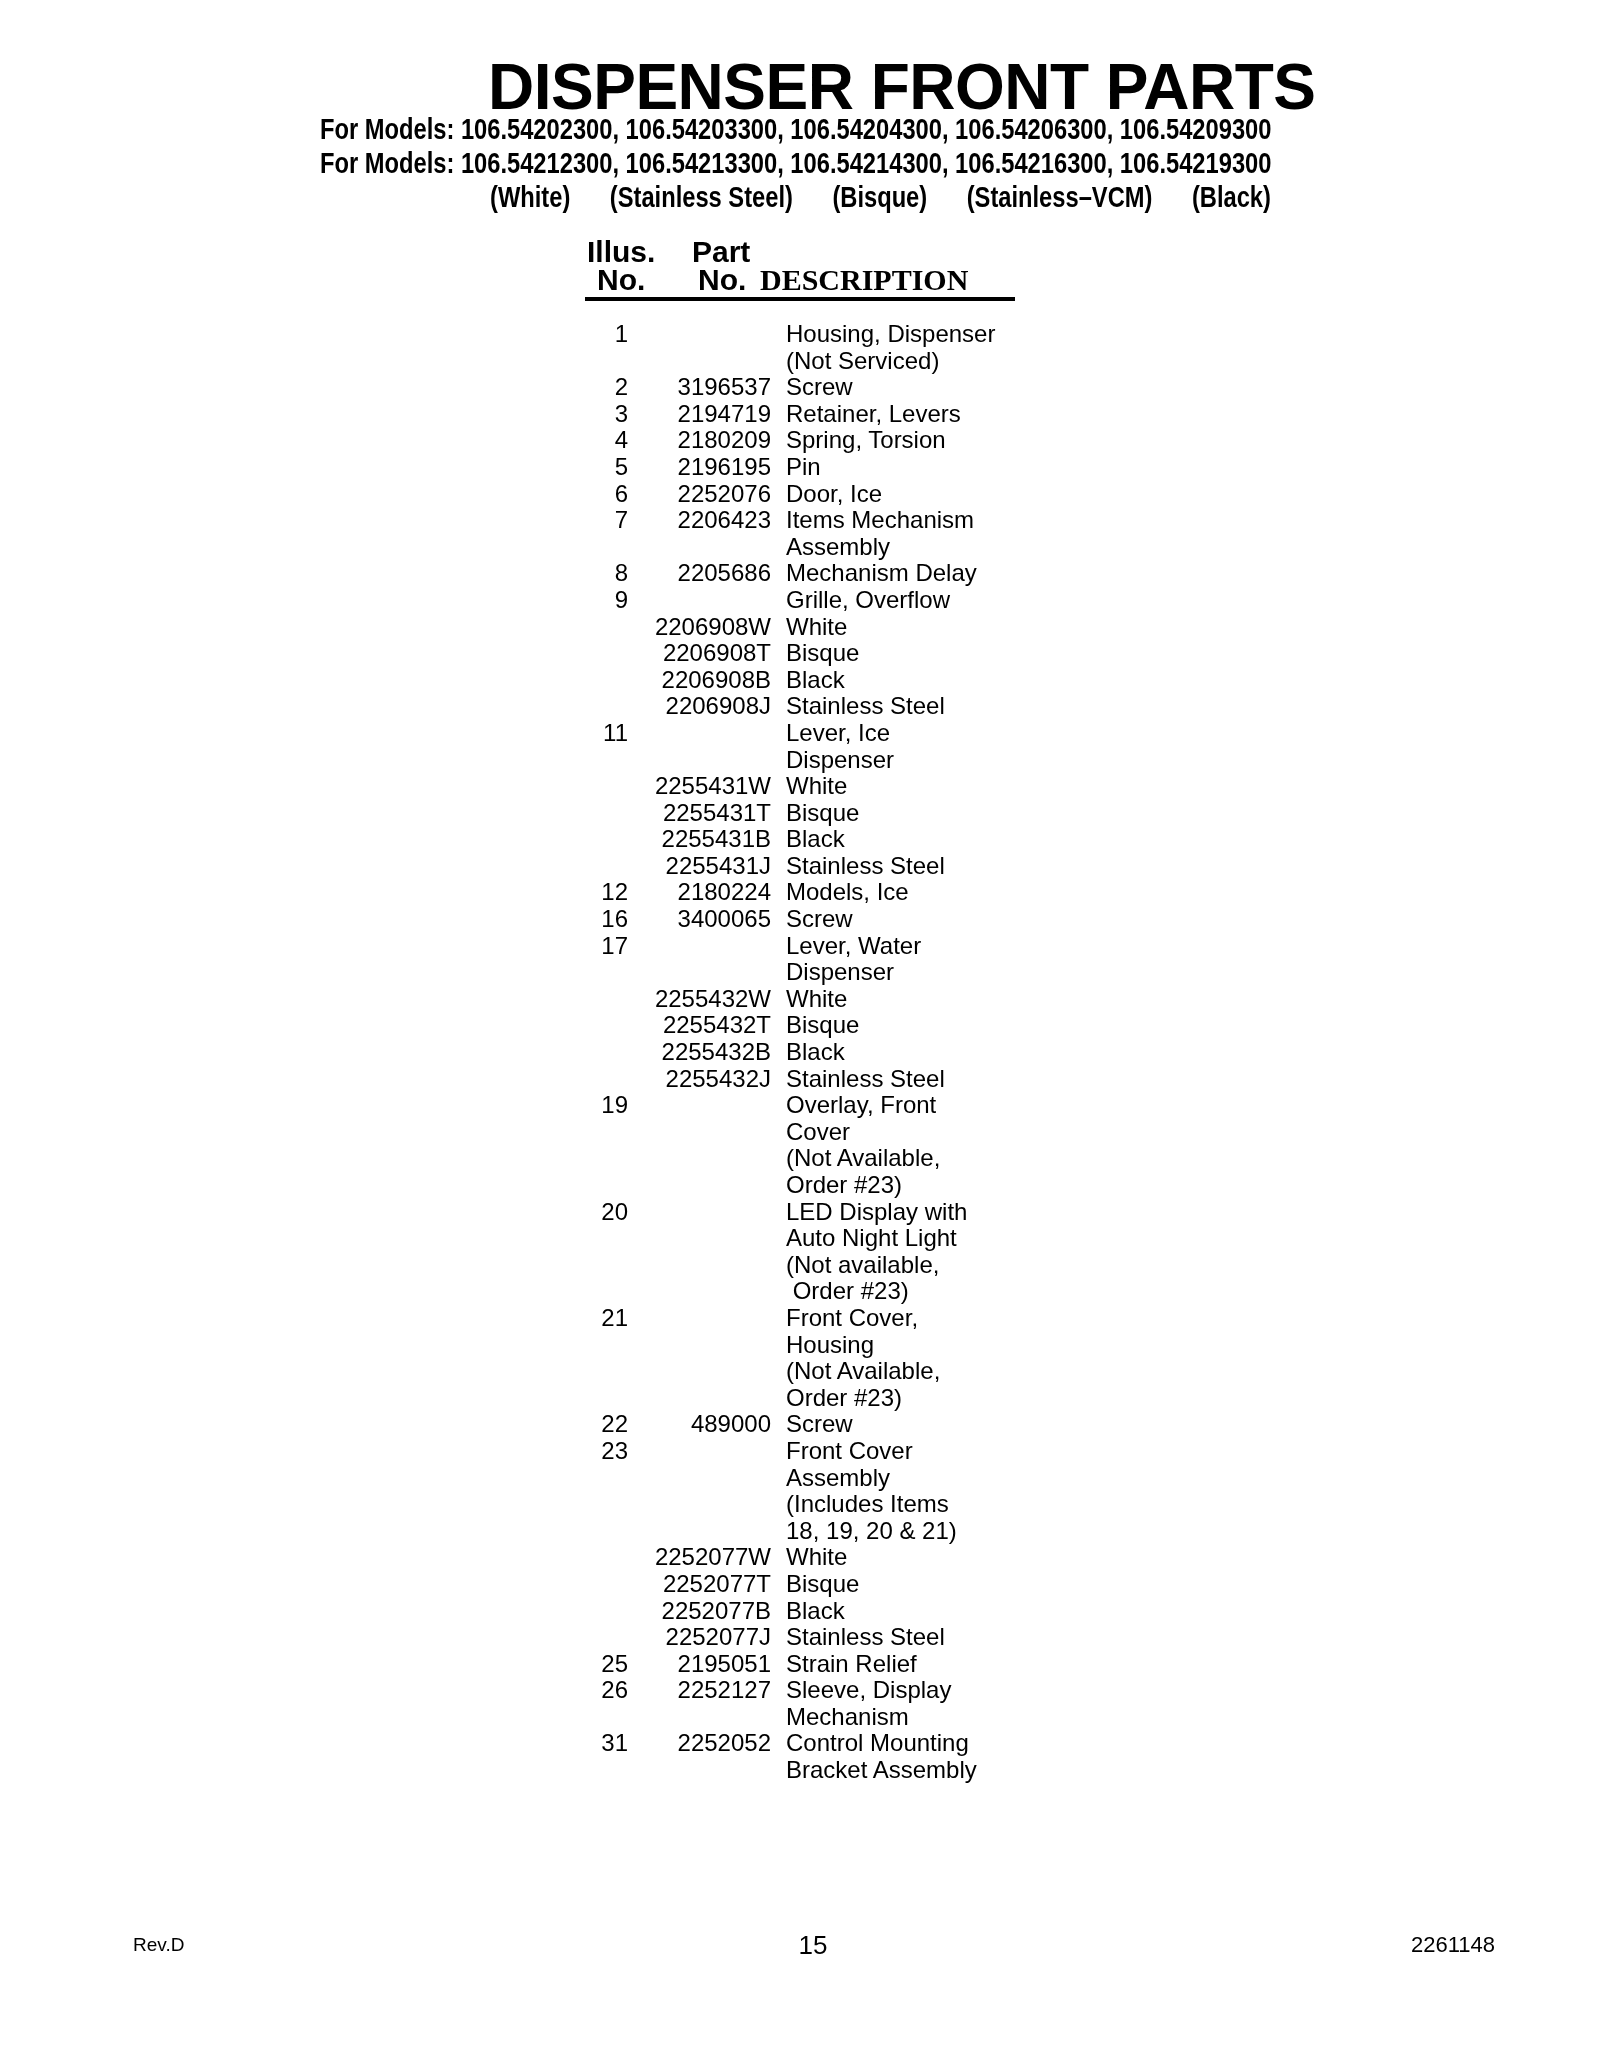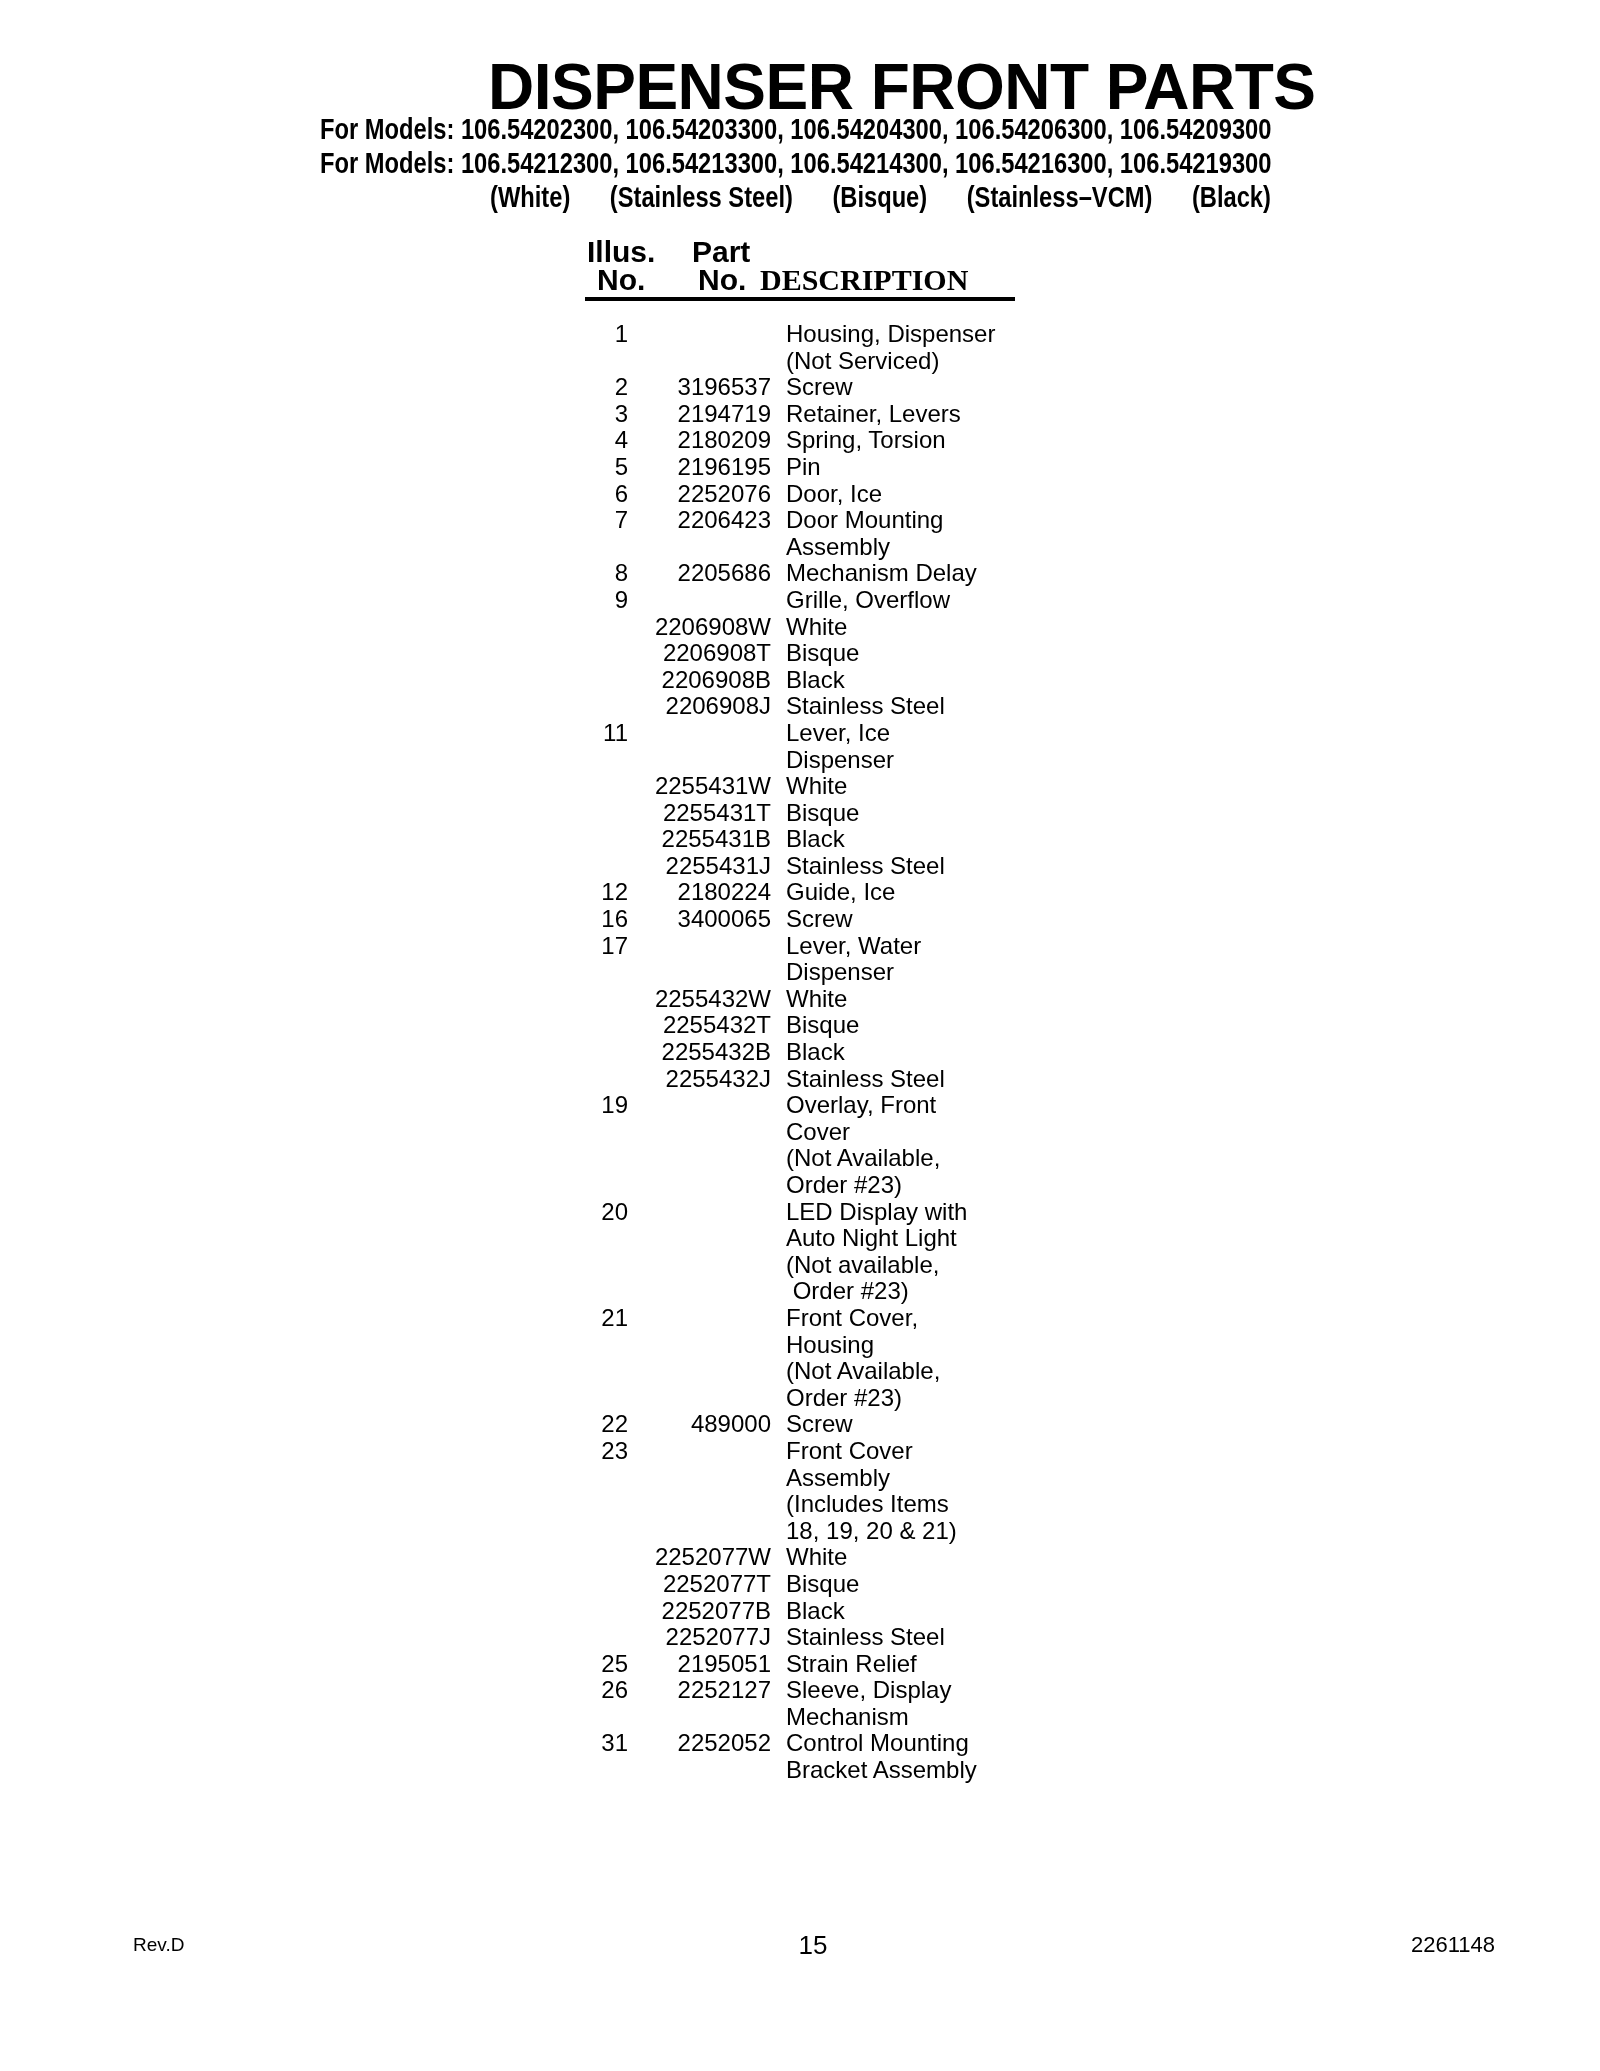--- a/index.html
+++ b/index.html
@@ -135,21 +135,21 @@
         <div class="c-illus">6</div>
         <div class="c-part">2252076</div>
         <div class="c-desc">
           <div class="dline">Door, Ice</div>
         </div>
       </div>
       <div class="row">
         <div class="c-illus">7</div>
         <div class="c-part">2206423</div>
         <div class="c-desc">
-          <div class="dline">Door Mounting</div>
+          <div class="dline">Items Mechanism</div>
           <div class="dline">Assembly</div>
         </div>
       </div>
       <div class="row">
         <div class="c-illus">8</div>
         <div class="c-part">2205686</div>
         <div class="c-desc">
           <div class="dline">Mechanism Delay</div>
         </div>
       </div>
@@ -221,21 +221,21 @@
         <div class="c-illus"></div>
         <div class="c-part">2255431J</div>
         <div class="c-desc">
           <div class="dline">Stainless Steel</div>
         </div>
       </div>
       <div class="row">
         <div class="c-illus">12</div>
         <div class="c-part">2180224</div>
         <div class="c-desc">
-          <div class="dline">Guide, Ice</div>
+          <div class="dline">Models, Ice</div>
         </div>
       </div>
       <div class="row">
         <div class="c-illus">16</div>
         <div class="c-part">3400065</div>
         <div class="c-desc">
           <div class="dline">Screw</div>
         </div>
       </div>
       <div class="row">

